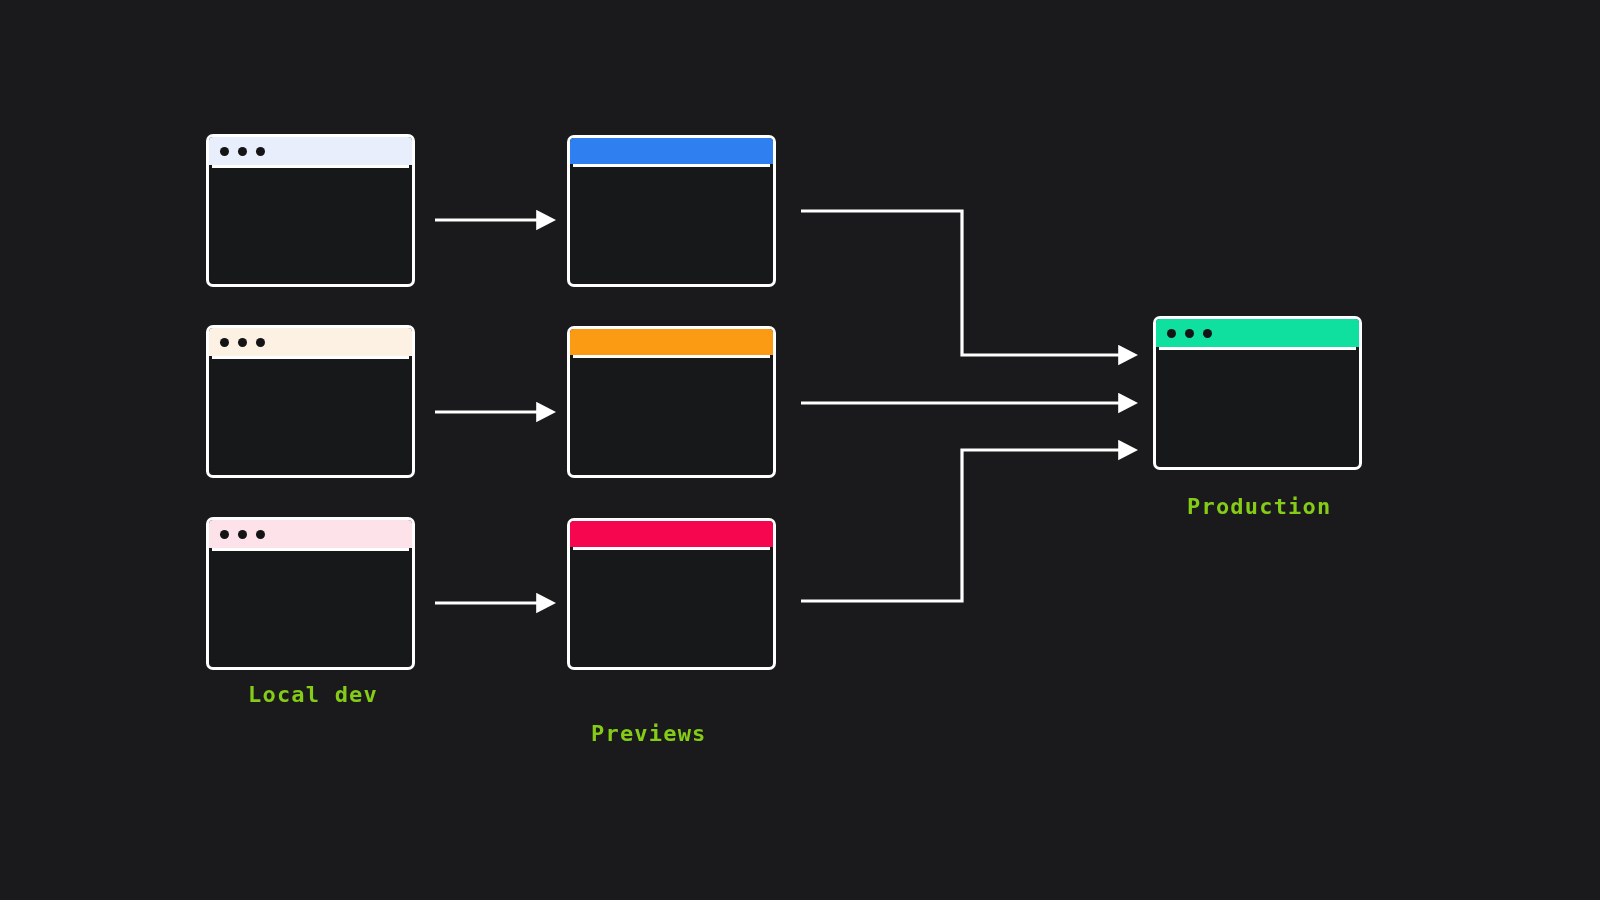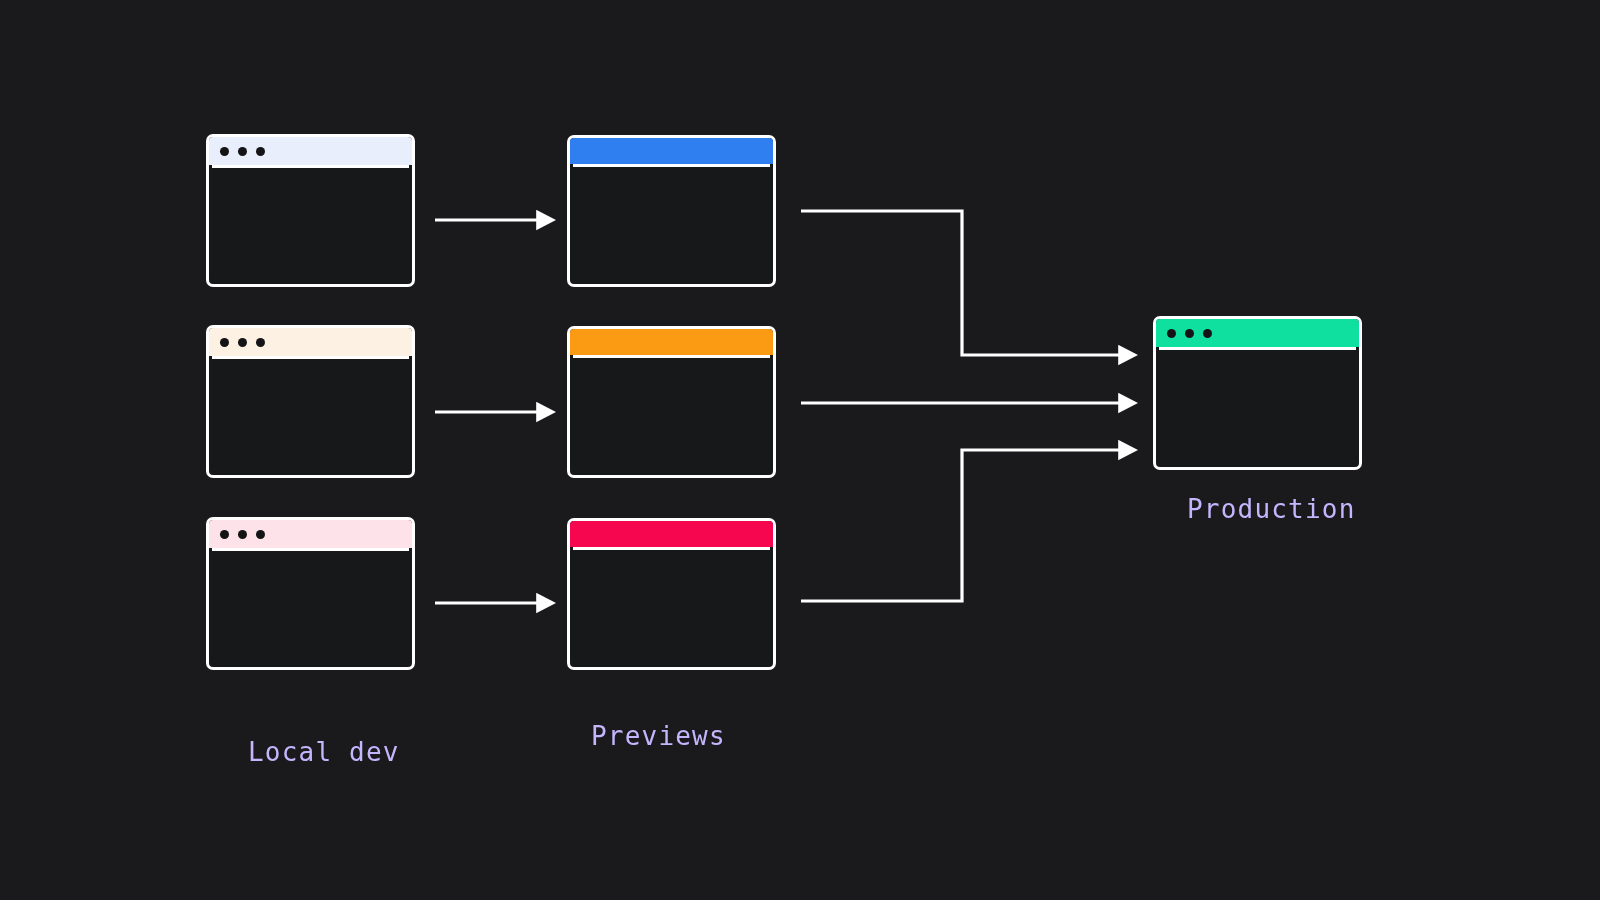--- a/index.html
+++ b/index.html
@@ -46,23 +46,23 @@
   
   svg.lines {
     position:absolute; left:0; top:0;
     width:1600px; height:900px;
     pointer-events:none;
   }
 
   
   .caption {
     position:absolute;
-    color:#c4b5fd;
-    font-size:26px;
-    font-weight:normal;
+    color:#84cc16;
+    font-size:22px;
+    font-weight:bold;
     letter-spacing:1.2px;
     white-space:nowrap;
     font-family:"DejaVu Sans Mono", monospace;
   }
 </style>
 </head>
 <body>
 
 <div id="stage">
 
@@ -128,19 +128,19 @@
     <line x1="435" y1="412" x2="540" y2="412" stroke="#ffffff" stroke-width="3.2" marker-end="url(#ah)"></line>
     <line x1="435" y1="603" x2="540" y2="603" stroke="#ffffff" stroke-width="3.2" marker-end="url(#ah)"></line>
 
     <path d="M801,211 L962,211 L962,355 L1122,355" fill="none" stroke="#ffffff" stroke-width="3.2" stroke-linejoin="miter" marker-end="url(#ah)"></path>
 
     <line x1="801" y1="403" x2="1122" y2="403" stroke="#ffffff" stroke-width="3.2" marker-end="url(#ah)"></line>
 
     <path d="M801,601 L962,601 L962,450 L1122,450" fill="none" stroke="#ffffff" stroke-width="3.2" stroke-linejoin="miter" marker-end="url(#ah)"></path>
   </svg>
 
-  <div class="caption" style="left:248px; top:737px;">Local dev</div>
+  <div class="caption" style="left:248px; top:682px;">Local dev</div>
 
   <div class="caption" style="left:591px; top:721px;">Previews</div>
 
   <div class="caption" style="left:1187px; top:494px;">Production</div>
 
 </div>
 
 </body></html>

